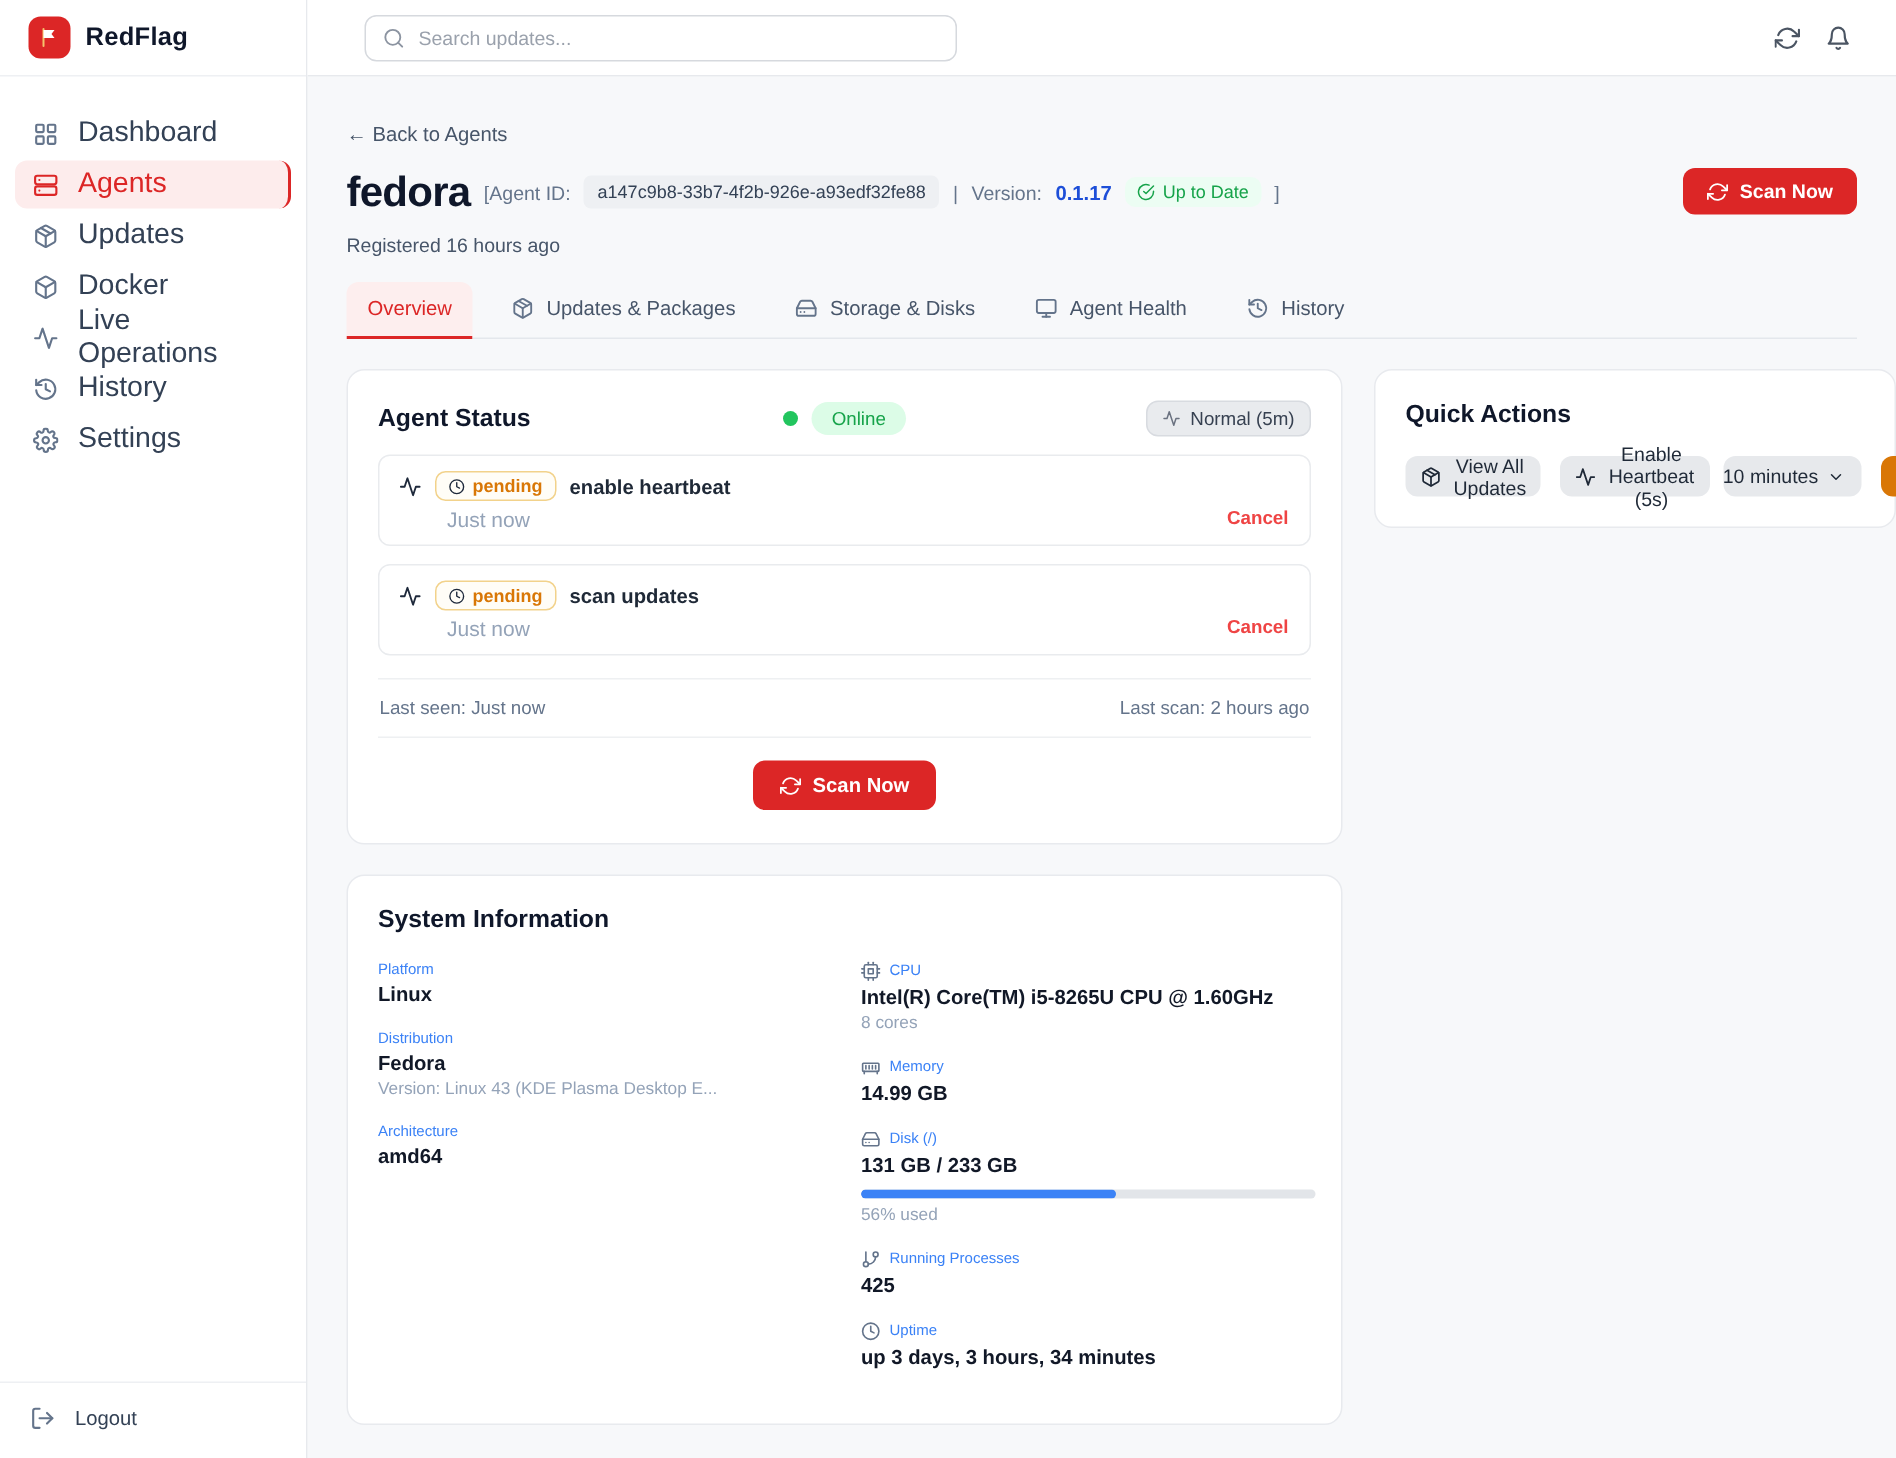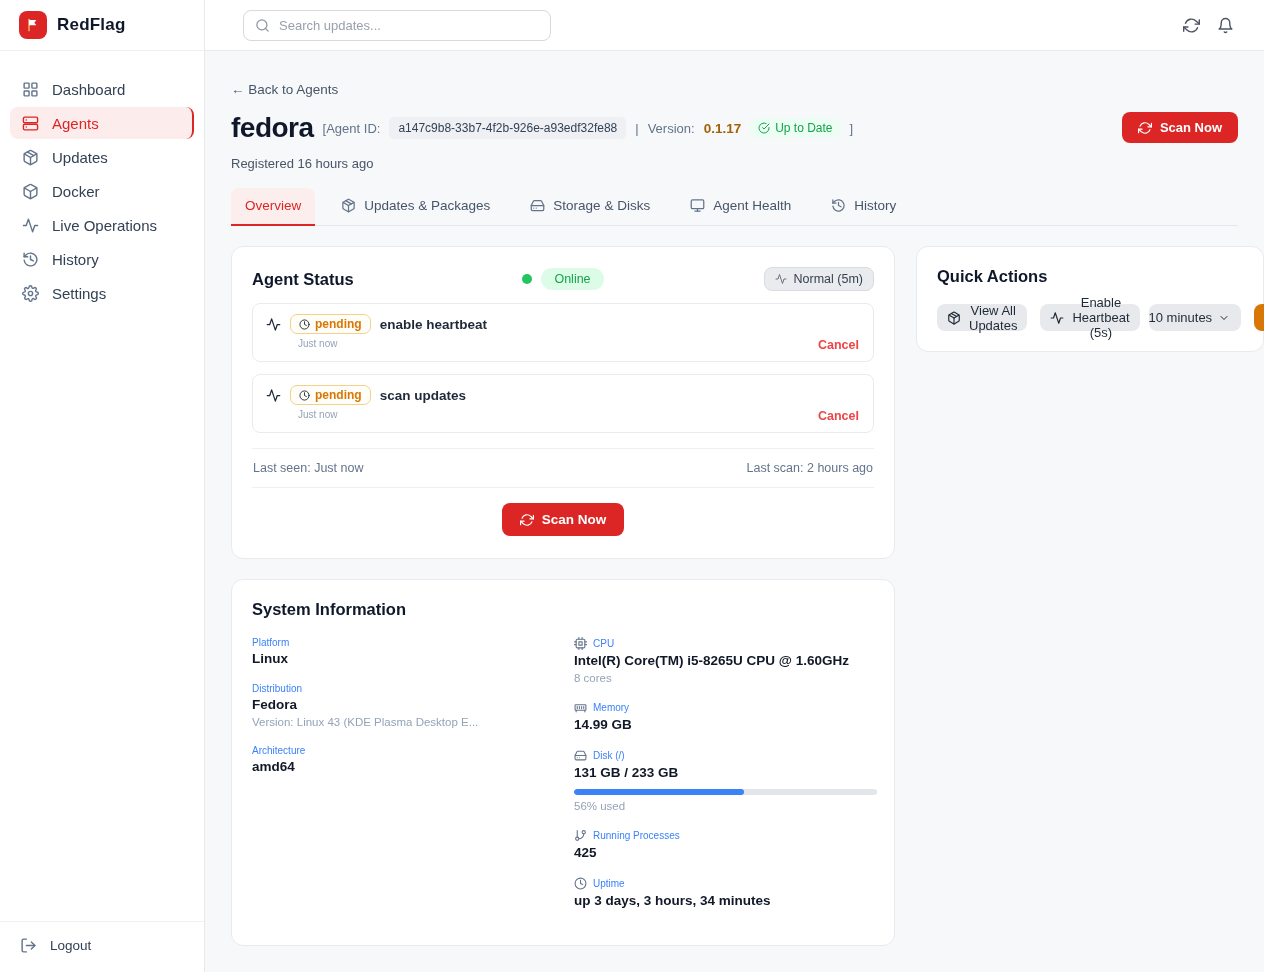--- a/index.html
+++ b/index.html
@@ -20,37 +20,37 @@
   
   .sidebar{width:205px; background:#fff; border-right:1px solid var(--line);
     display:flex; flex-direction:column; flex:none;}
   .brand{height:51px; display:flex; align-items:center; gap:10px;
     padding:0 19px; border-bottom:1px solid #eef0f3;}
   .brand-logo{width:28px;height:28px;border-radius:8px;background:var(--accent);
     display:flex;align-items:center;justify-content:center;}
   .brand-name{font-size:17px;font-weight:700;color:#0f172a;letter-spacing:.2px;}
   .nav{padding:22px 10px 0 10px; display:flex; flex-direction:column; gap:2px;}
   .nav-item{display:flex;align-items:center;gap:13px;height:32px;
-    padding:0 12px;border-radius:8px;color:#334155;font-size:15px;
+    padding:0 12px;border-radius:8px;color:#334155;font-size:19px;
     cursor:pointer;border-right:2px solid transparent;}
   .nav-item .ic{color:#64748b;}
   .nav-item.active{background:#fdecec;color:var(--accent);
     border-right:2px solid var(--accent);}
   .nav-item.active .ic{color:var(--accent);}
   .sidebar-bottom{margin-top:auto;border-top:1px solid #eef0f3;
     padding:15px 20px 18px;}
   .logout{display:flex;align-items:center;gap:13px;color:#334155;
     font-size:13.5px;cursor:pointer;}
   .logout .ic{color:#64748b;}
 
   
   .main{flex:1;display:flex;flex-direction:column;min-width:0;}
   .topbar{height:51px;background:#fff;border-bottom:1px solid var(--line);
     display:flex;align-items:center;padding:0 30px 0 38px;flex:none;}
-  .search{width:308px;height:31px;border:1px solid #d6d9de;border-radius:8px;
+  .search{width:395px;height:31px;border:1px solid #d6d9de;border-radius:8px;
     background:#fff;display:flex;align-items:center;gap:9px;padding:0 11px;}
   .search .ic{color:#8c94a1;}
   .search input{border:none;outline:none;flex:1;font-size:13px;
     font-family:inherit;color:#334155;background:transparent;}
   .search input::placeholder{color:#9aa1ac;}
   .topbar-right{margin-left:auto;display:flex;align-items:center;gap:17px;
     color:#4b5563;}
   .iconbtn{cursor:pointer;display:flex;}
 
   
@@ -58,21 +58,21 @@
   .back-link{font-size:13.5px;color:#475569;cursor:pointer;display:inline-flex;
     gap:6px;align-items:center;}
   .head-row{display:flex;justify-content:space-between;align-items:flex-start;
     margin-top:15px;}
   .title-line{display:flex;align-items:center;gap:9px;flex-wrap:nowrap;}
   .agent-name{font-size:28px;font-weight:800;color:#0f172a;letter-spacing:-.5px;}
   .meta{font-size:13px;color:#64748b;}
   .id-chip{font-family:Liberation Sans, sans-serif;
     font-size:12px;background:#eef0f3;color:#334155;border-radius:5px;
     padding:4px 9px;}
-  .version-val{font-size:13.5px;font-weight:700;color:#a16207;}
+  .version-val{font-size:13.5px;font-weight:700;color:#1d4ed8;}
   .badge-green{display:inline-flex;align-items:center;gap:5px;background:#ecfdf3;
     color:var(--ok);font-size:12px;font-weight:500;border-radius:7px;
     padding:3px 8px;}
   .btn{display:inline-flex;align-items:center;justify-content:center;gap:8px;
     border:none;border-radius:8px;font-family:inherit;font-size:13px;
     font-weight:600;cursor:pointer;}
   .btn-red{background:var(--accent);color:#fff;padding:8px 16px;}
   .registered{font-size:13px;color:#475569;margin-top:12px;}
 
   
@@ -107,21 +107,21 @@
   .pending-row{border:1px solid #e9ebee;border-radius:8px;
     padding:10px 14px 9px 13px;margin-top:12px;}
   .pending-top{display:flex;align-items:center;gap:9px;}
   .pending-top .ic{color:#1e293b;}
   .badge-amber{display:inline-flex;align-items:center;gap:5px;
     border:1px solid #f2d28b;background:#fffdf7;color:var(--warn);
     font-size:12px;font-weight:600;border-radius:7px;padding:2px 8px;}
   .task-name{font-size:13.5px;font-weight:600;color:#1f2937;}
   .pending-bottom{display:flex;justify-content:space-between;margin-top:4px;
     padding-left:32px;}
-  .time-ago{font-size:10px;color:#94a3b8;}
+  .time-ago{font-size:14px;color:#94a3b8;}
   .cancel-link{font-size:12.5px;font-weight:600;color:#ef4444;cursor:pointer;}
   .seen-row{display:flex;justify-content:space-between;font-size:12.5px;
     color:#64748b;border-top:1px solid #eef0f2;border-bottom:1px solid #eef0f2;
     margin-top:15px;padding:12px 1px;}
   .scan-center{display:flex;justify-content:center;margin-top:15px;
     padding-bottom:2px;}
   .btn-red-lg{background:var(--accent);color:#fff;padding:9px 18px;font-size:13.5px;}
 
   
   .qa-stack{display:flex;flex-direction:row;gap:13px;margin-top:18px;}

